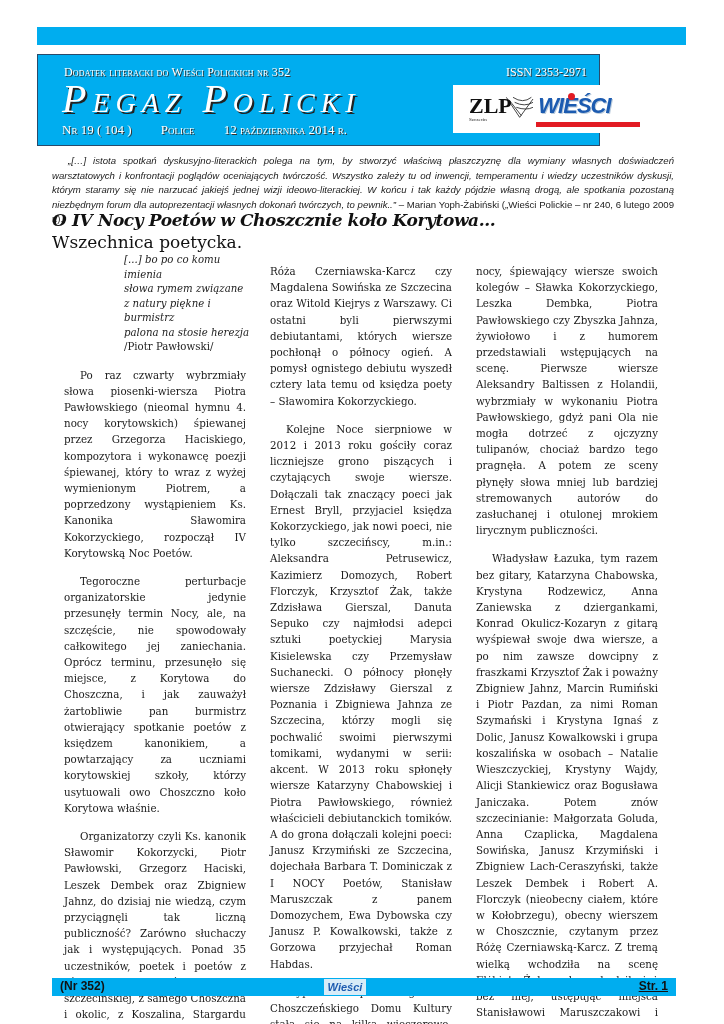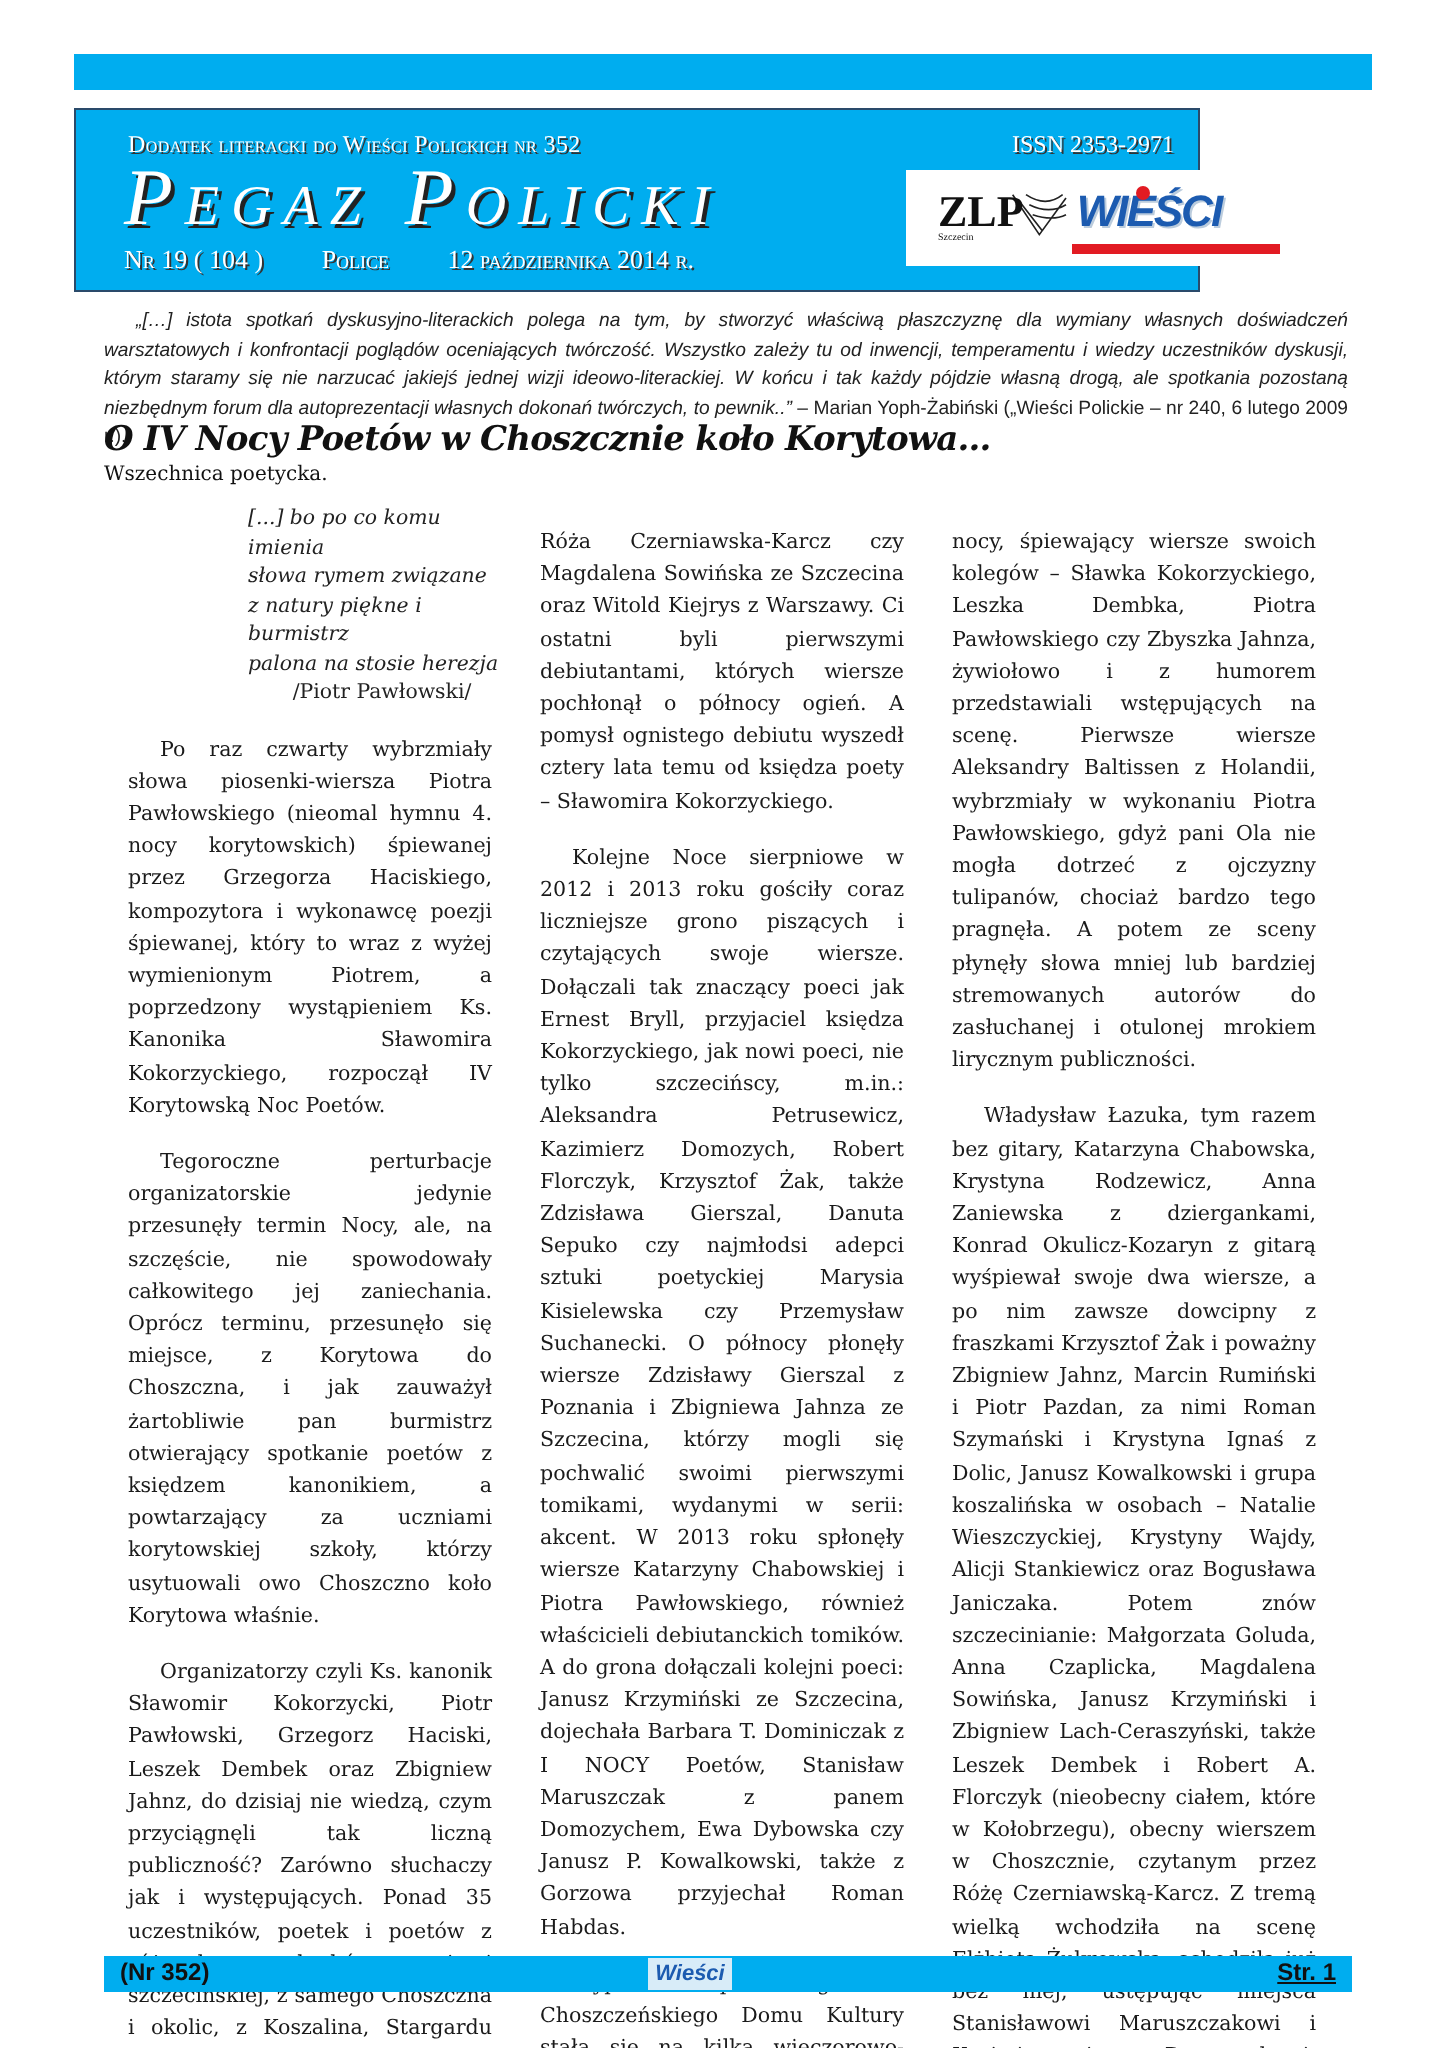--- a/index.html
+++ b/index.html
@@ -20,31 +20,31 @@
   .wing { width: 40px; height: 40px; }
   .wiesci { width: 104px; height: 40px; position: relative; }
   .wiesci .w-text { position: absolute; left: 2px; top: 4px; font-family: "Liberation Sans", sans-serif; font-weight: bold; font-style: italic; font-size: 22px; color: #1c5bb0; letter-spacing: -1px; text-shadow: 1px 1px 0 #bcd; }
   .wiesci .w-dot { position: absolute; left: 32px; top: 4px; width: 7px; height: 7px; border-radius: 50%; background: #e21b23; }
   .wiesci .w-bar { position: absolute; left: 0; bottom: 2px; width: 104px; height: 5px; background: #e21b23; }
 
   .epigraph { position: absolute; left: 52px; top: 154px; width: 622px; font-family: "Liberation Sans", sans-serif; font-style: italic; font-size: 9.6px; line-height: 14.5px; text-align: justify; color: #222; text-indent: 16px; }
   .epigraph .attrib { font-style: normal; }
 
   .headline { position: absolute; left: 52px; top: 210px; font-family: "DejaVu Serif", serif; font-style: italic; font-weight: bold; font-size: 17px; color: #111; white-space: nowrap; letter-spacing: -0.4px; }
-  .subhead { position: absolute; left: 52px; top: 232px; font-family: "DejaVu Serif", serif; font-size: 10px; color: #111; text-align: center; }
+  .subhead { position: absolute; left: 52px; top: 232px; font-family: "DejaVu Serif", serif; font-size: 17px; color: #111; text-align: center; }
 
   .col { position: absolute; top: 251px; width: 206px; font-family: "DejaVu Serif", serif; font-size: 10.3px; line-height: 16.2px; text-align: justify; color: #1a1a1a; }
   .col p { margin: 12px; text-indent: 16px; }
   .col p.cont { text-indent: 0; }
   .col1 { left: 52px; }
   .col2 { left: 258px; top: 251px; }
   .col3 { left: 464px; top: 251px; }
 
   .poem { margin: 2px 0 6px 72px; font-style: italic; font-size: 10.2px; line-height: 14.5px; text-align: left; color: #222; }
-  .poem .author { text-align: center; font-style: normal; display:block; }
+  .poem .author { text-align: left; font-style: normal; display:block; }
 
   .footer { position: absolute; left: 52px; top: 978px; width: 624px; height: 18px; background: #00adef; }
   .footer .f-left { position: absolute; left: 8px; top: 1px; font-family: "Liberation Sans", sans-serif; font-weight: bold; font-size: 12px; color: #111; }
   .footer .f-right { position: absolute; right: 8px; top: 1px; font-family: "Liberation Sans", sans-serif; font-weight: bold; font-size: 12px; color: #111; text-decoration: underline; }
   .footer .f-logo { position: absolute; left: 272px; top: 1px; width: 42px; height: 16px; background: #d8ecf8; font-family: "Liberation Sans", sans-serif; font-style: italic; font-weight: bold; font-size: 11px; color: #1c5bb0; text-align: center; line-height: 16px; }
 </style>
 </head>
 <body>
 
 <div class="top-strip"></div>

